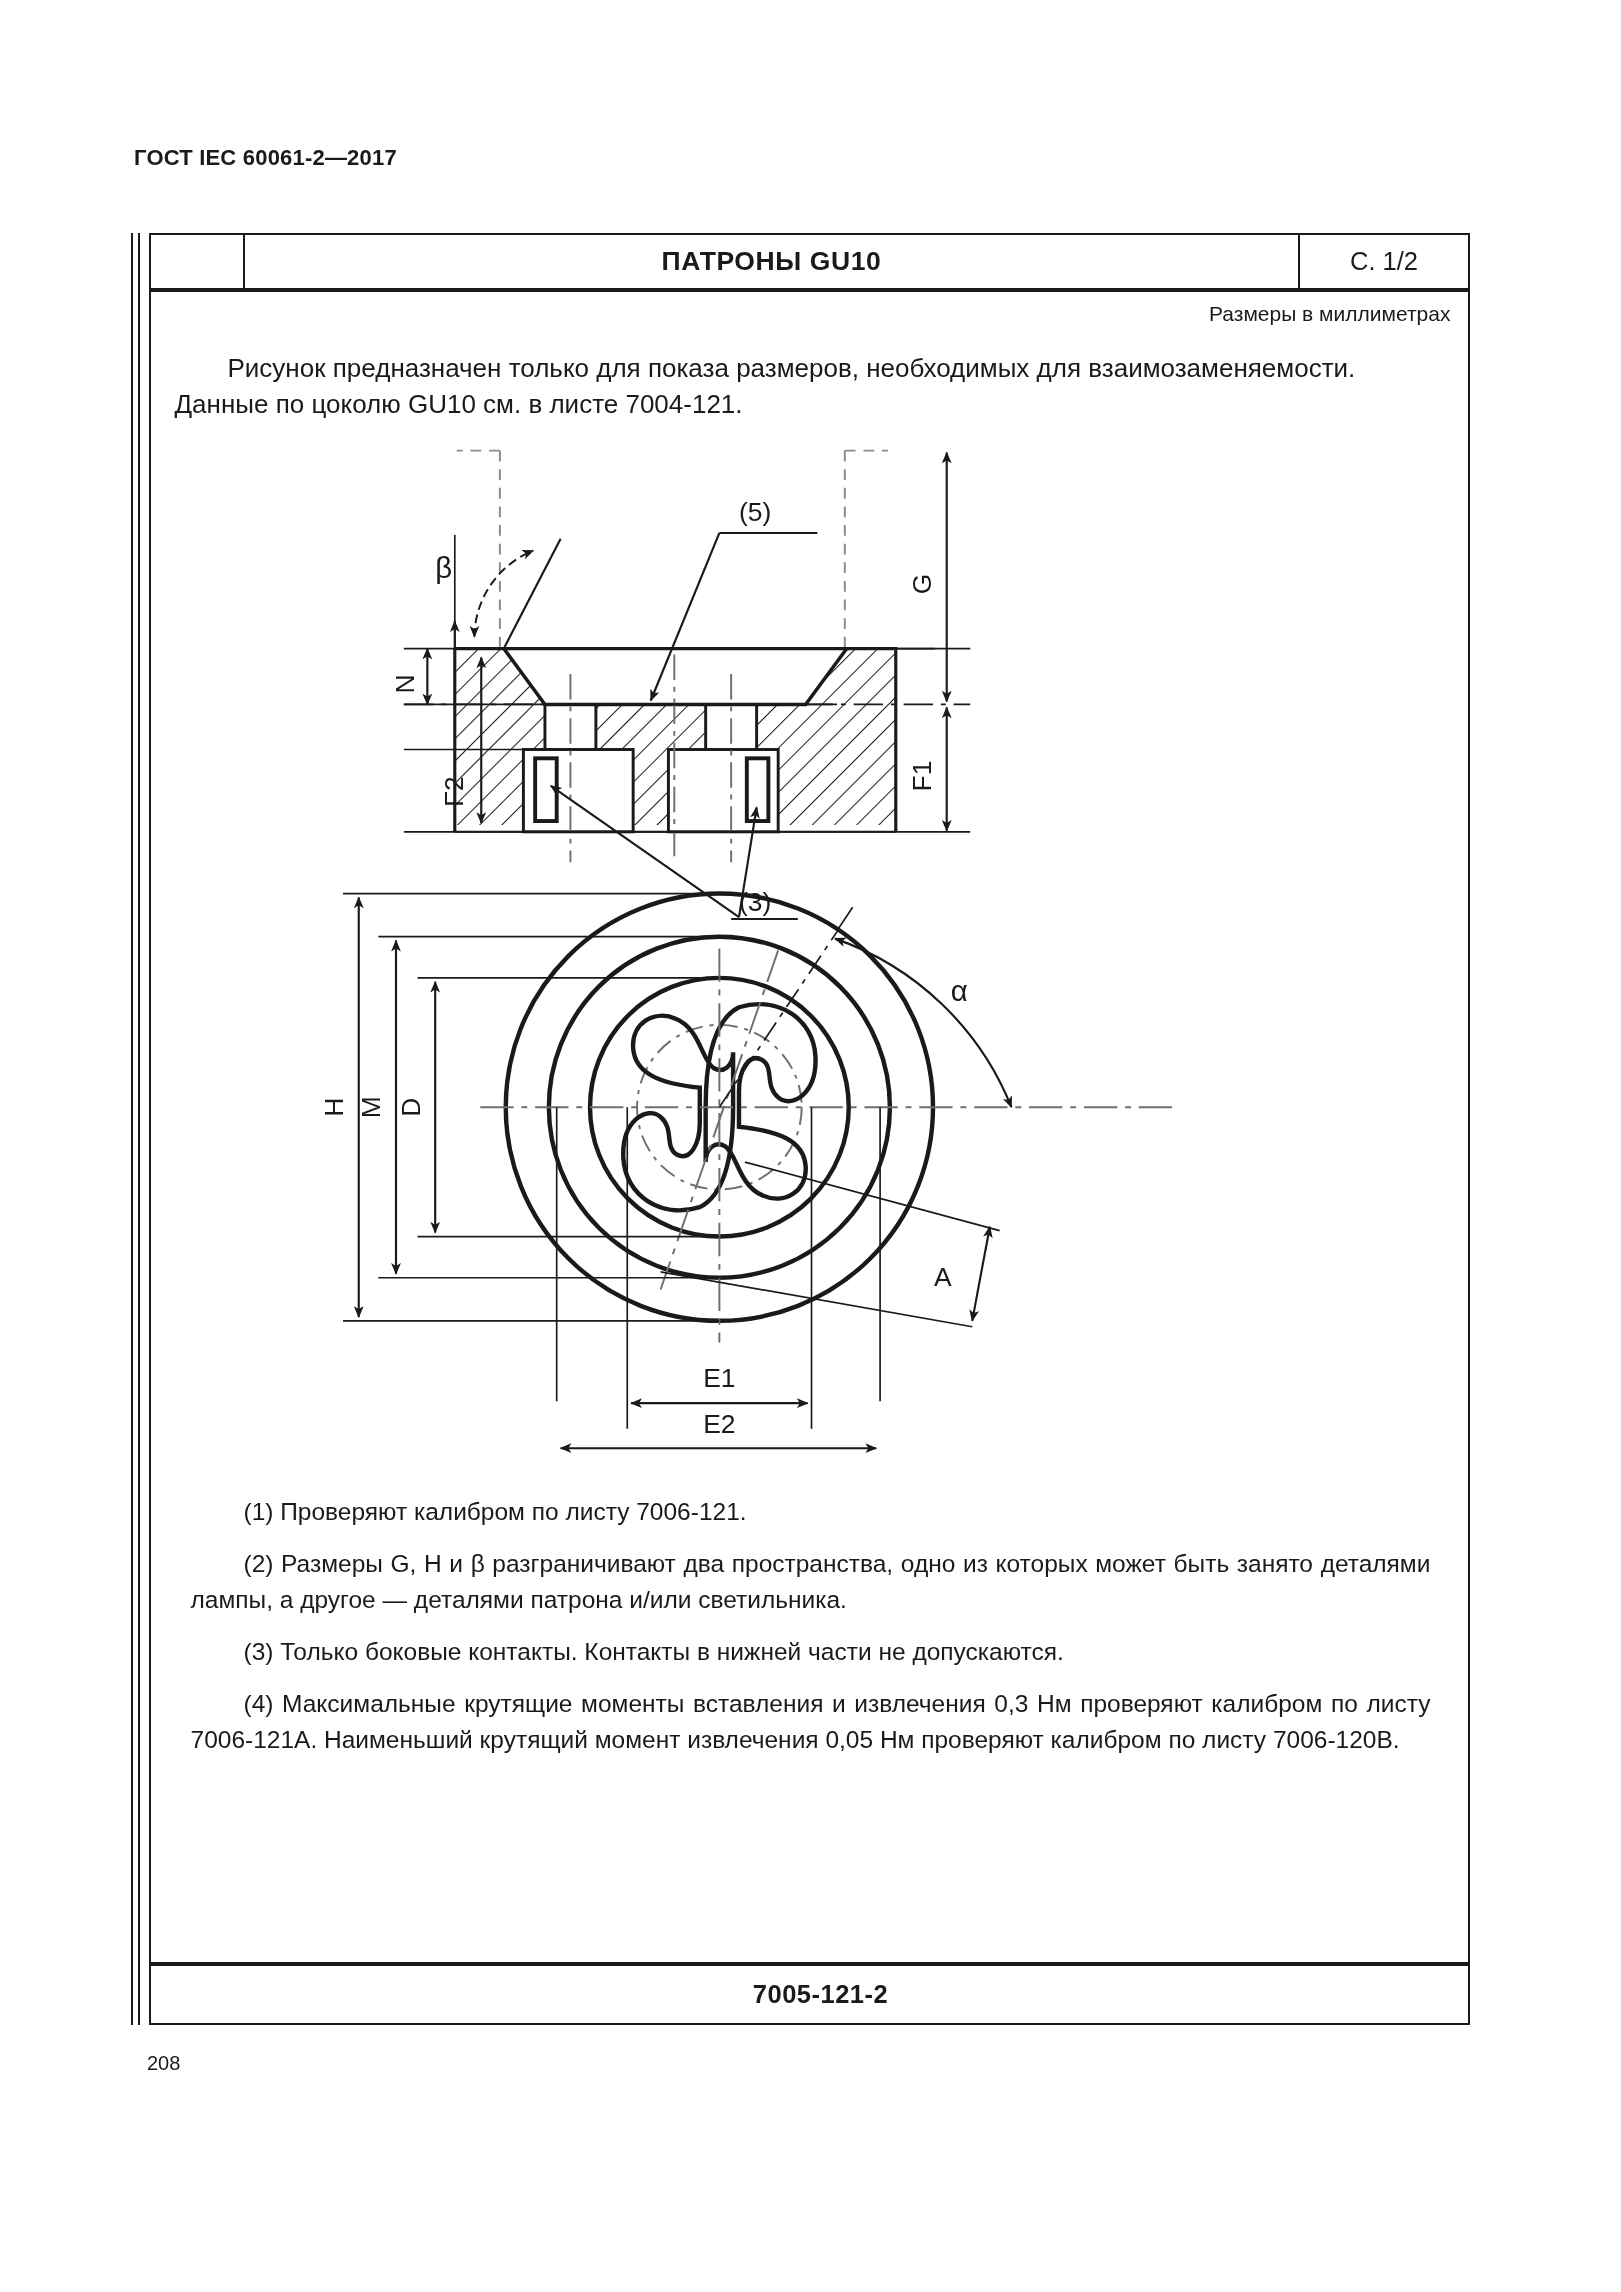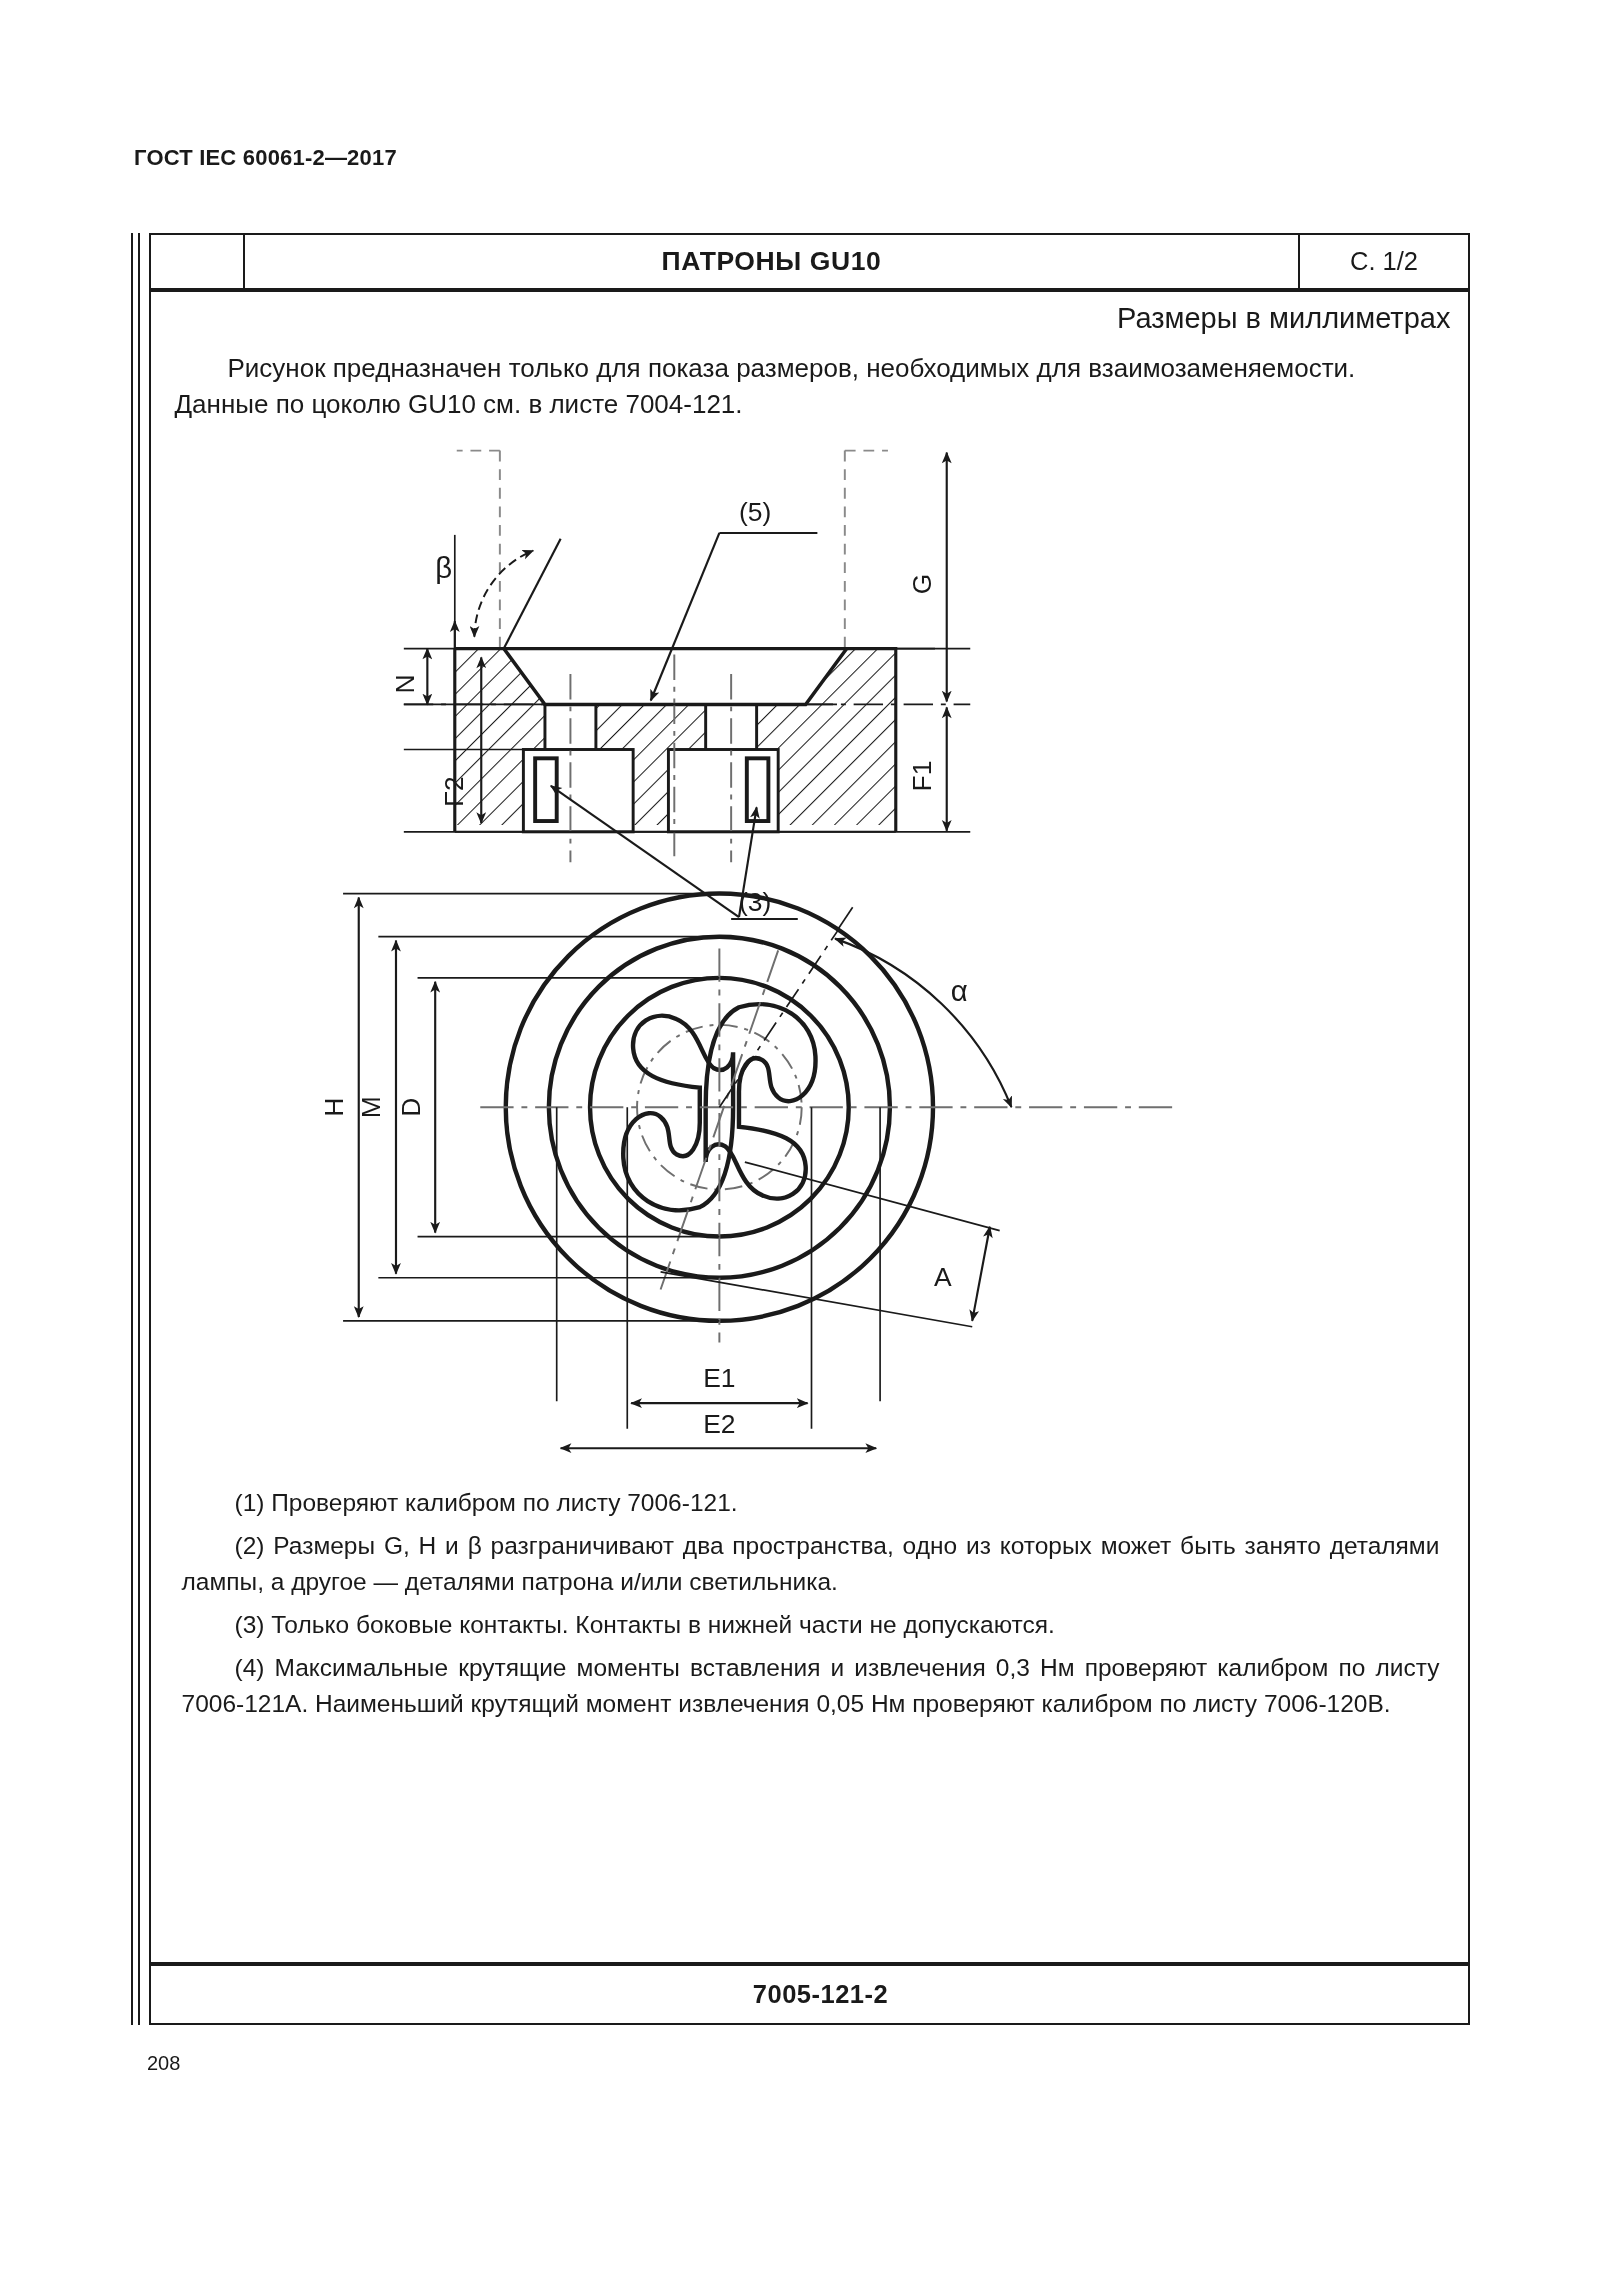--- a/index.html
+++ b/index.html
@@ -91,21 +91,21 @@
     justify-content: center;
     box-sizing: border-box;
     font-size: 25.5px;
   }
 
   
   .units-note {
     position: absolute;
     right: 17.6px;
     top: 67px;
-    font-size: 29px;
+    font-size: 21px;
     white-space: nowrap;
   }
 
   
   .intro {
     position: absolute;
     left: 23.5px;
     right: 21.6px;
     top: 115px;
     font-size: 26px;
@@ -138,21 +138,21 @@
     position: absolute;
     left: 23.5px;
     right: 21.6px;
     top: 1243px;
     font-size: 24.5px;
     line-height: 36px;
   }
   .note {
     text-indent: 53px;
     text-align: justify;
-    margin: 7px;
+    margin: 16px;
   }
 
   
   .drawing {
     position: absolute;
     left: 0;
     top: 186px;
     width: 1321px;
     height: 1049px;
   }

